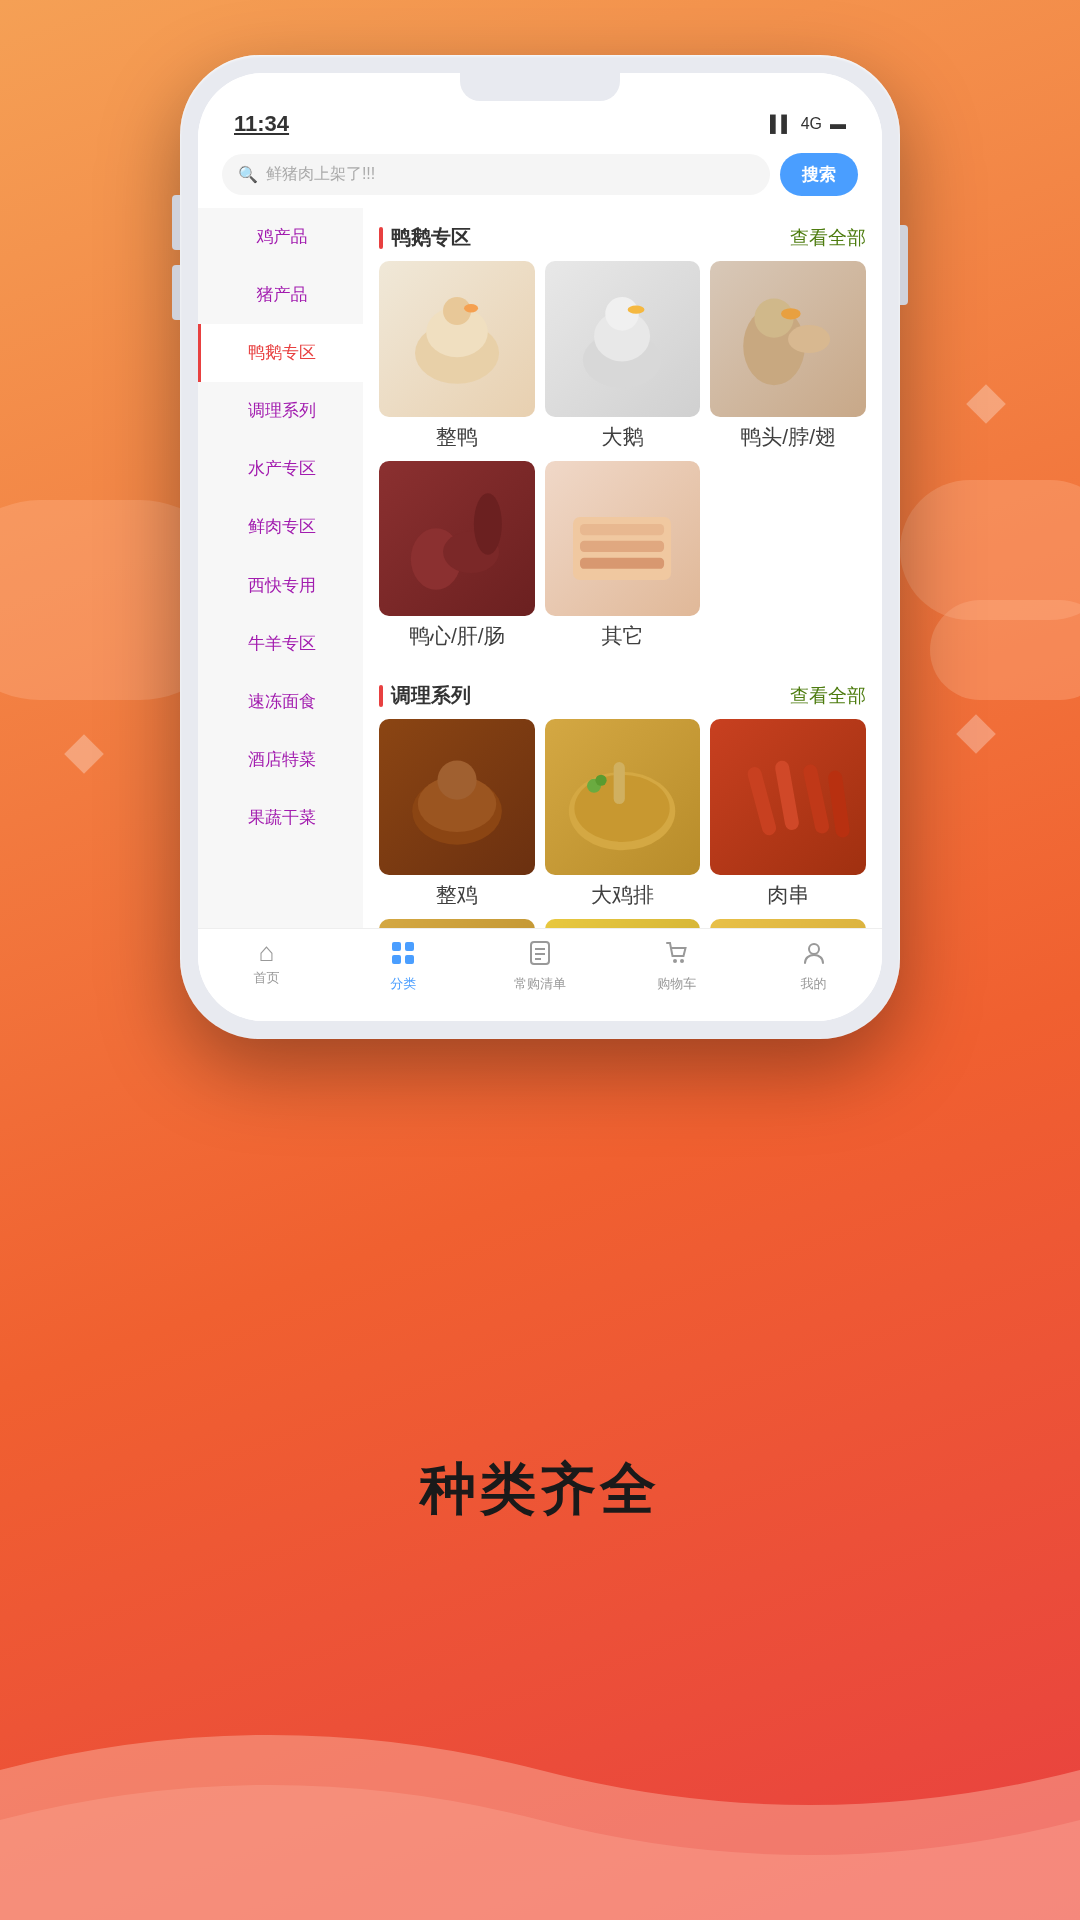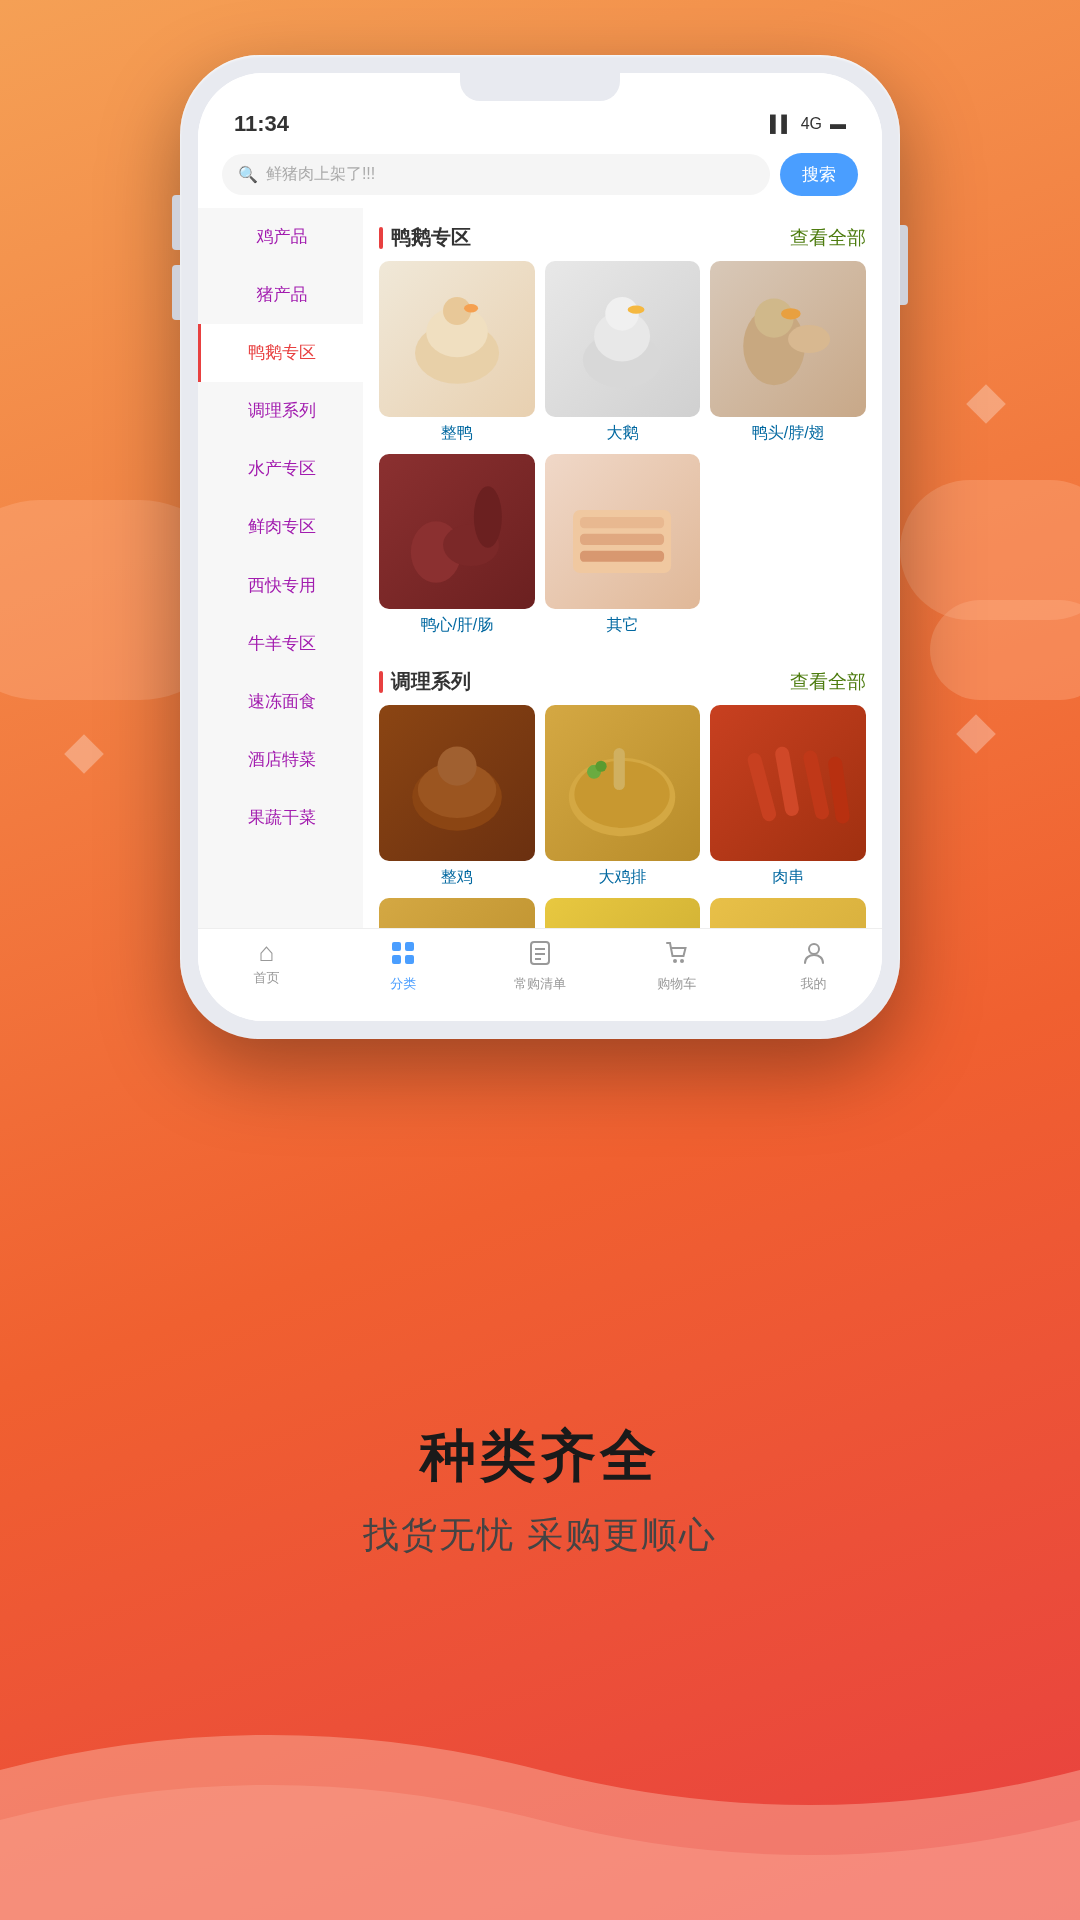--- a/index.html
+++ b/index.html
@@ -112,20 +112,21 @@
       display: flex;
       justify-content: space-between;
       align-items: center;
       padding: 38px 36px 10px;
       background: #fff;
     }
     .status-time {
       font-size: 22px;
       font-weight: 600;
       color: #333;
+      text-decoration: underline;
     }
     .status-icons {
       display: flex;
       align-items: center;
       gap: 8px;
       font-size: 16px;
       color: #333;
     }
 
     
@@ -149,21 +150,21 @@
       font-size: 16px;
       color: #aaa;
     }
     .search-btn {
       background: #4a9eff;
       color: #fff;
       border: none;
       border-radius: 24px;
       padding: 10px 22px;
       font-size: 17px;
-      font-weight: 400;
+      font-weight: 700;
       cursor: pointer;
       white-space: nowrap;
     }
 
     
     .main-content {
       display: flex;
       background: #fff;
       height: 720px;
       overflow: hidden;
@@ -250,22 +251,22 @@
       background: #f0f0f0;
       display: flex;
       align-items: center;
       justify-content: center;
     }
     .product-img svg {
       width: 90%;
       height: 90%;
     }
     .product-name {
-      font-size: 16px;
-      color: #0369a1;
+      font-size: 21px;
+      color: #404040;
       margin-top: 6px;
       text-align: center;
     }
 
     
     .bottom-nav {
       display: flex;
       background: #fff;
       border-top: 1px solid #eee;
       padding: 10px 0 28px;
@@ -608,19 +609,18 @@
           <span class="nav-label">我的</span>
         </div>
       </div>
 
     </div>
   </div>
 </div>
 
 <div class="bottom-section">
   <div class="tagline-main">种类齐全</div>
-  <div class="tagline-sub">找货无忧 采购更顺心</div>
 </div>
 
 <svg class="wave-bottom" viewBox="0 0 1080 300" xmlns="http://www.w3.org/2000/svg" preserveAspectRatio="none" style="position:absolute; bottom:0; left:0; width:100%; height:300px; pointer-events:none;">
   <path d="M0 150 Q270 80 540 150 Q810 220 1080 150 L1080 300 L0 300 Z" fill="rgba(255,200,180,0.4)"></path>
   <path d="M0 200 Q270 130 540 200 Q810 270 1080 200 L1080 300 L0 300 Z" fill="rgba(255,180,160,0.3)"></path>
 </svg>
 
 </body></html>

